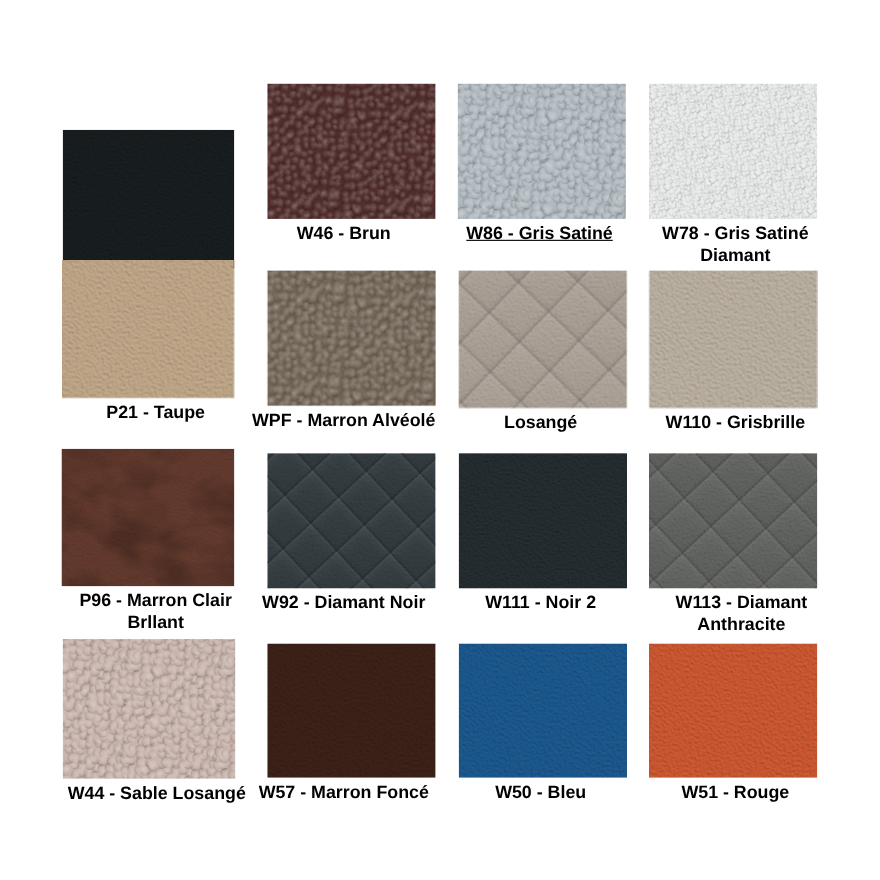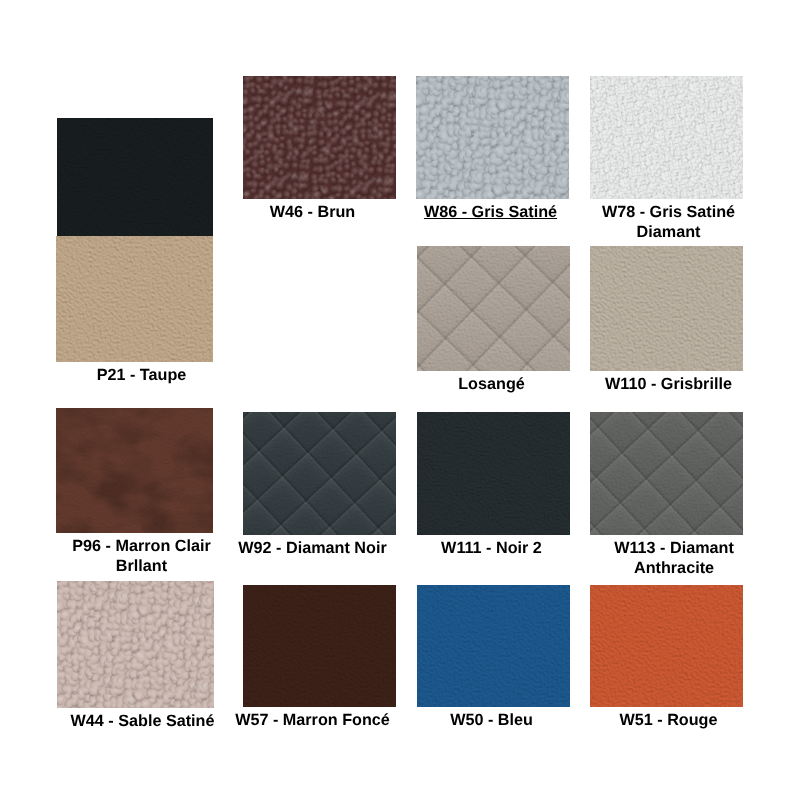--- a/index.html
+++ b/index.html
@@ -846,20 +846,29 @@
       </div>
 </div>
 <div class="cell" style="left:56px;top:236px;width:157px;height:126px;">
   <svg class="swatch" width="157" height="126" viewBox="0 0 157 126">
         <rect width="157" height="126" fill="#baa285" filter="url(#tex-fine)"></rect>
       </svg>
   <div class="caption" style="top:129.4px;left:-5px;right:-19px;">
         <div class="capline">P21 - Taupe</div>
       </div>
 </div>
+<div class="cell" style="left:243px;top:246px;width:153px;height:123px;">
+  <svg class="swatch" width="153" height="123" viewBox="0 0 153 123">
+        <rect width="153" height="123" fill="#76695a" filter="url(#tex-grainmicro)"></rect>
+        <rect width="153" height="123" fill="url(#pebble-coarse)"></rect>
+      </svg>
+  <div class="caption" style="top:126.4px;left:-19px;right:-5px;">
+        <div class="capline">WPF - Marron Alvéolé</div>
+      </div>
+</div>
 <div class="cell" style="left:417px;top:246px;width:153px;height:125px;">
   <svg class="swatch" width="153" height="125" viewBox="0 0 153 125">
         <rect width="153" height="125" fill="#aea49a" filter="url(#tex-diamond)"></rect>
         <rect width="153" height="125" fill="url(#quilt-w90)"></rect>
       </svg>
   <div class="caption" style="top:128.4px;left:-14px;right:-10px;">
         <div class="capline">Losangé</div>
       </div>
 </div>
 <div class="cell" style="left:590px;top:246px;width:153px;height:125px;">
@@ -905,21 +914,21 @@
         <div class="capline">W113 - Diamant</div>
         <div class="capline">Anthracite</div>
       </div>
 </div>
 <div class="cell" style="left:57px;top:581px;width:157px;height:127px;">
   <svg class="swatch" width="157" height="127" viewBox="0 0 157 127">
         <rect width="157" height="127" fill="#c9b5ad" filter="url(#tex-grainmicro)"></rect>
         <rect width="157" height="127" fill="url(#pebble-coarse)"></rect>
       </svg>
   <div class="caption" style="top:130.4px;left:-5px;right:-19px;">
-        <div class="capline">W44 - Sable Satiné</div>
+        <div class="capline">W44 - Sable Losangé</div>
       </div>
 </div>
 <div class="cell" style="left:243px;top:585px;width:153px;height:122px;">
   <svg class="swatch" width="153" height="122" viewBox="0 0 153 122">
         <rect width="153" height="122" fill="#3a2017" filter="url(#tex-fine)"></rect>
       </svg>
   <div class="caption" style="top:125.4px;left:-19px;right:-5px;">
         <div class="capline">W57 - Marron Foncé</div>
       </div>
 </div>

